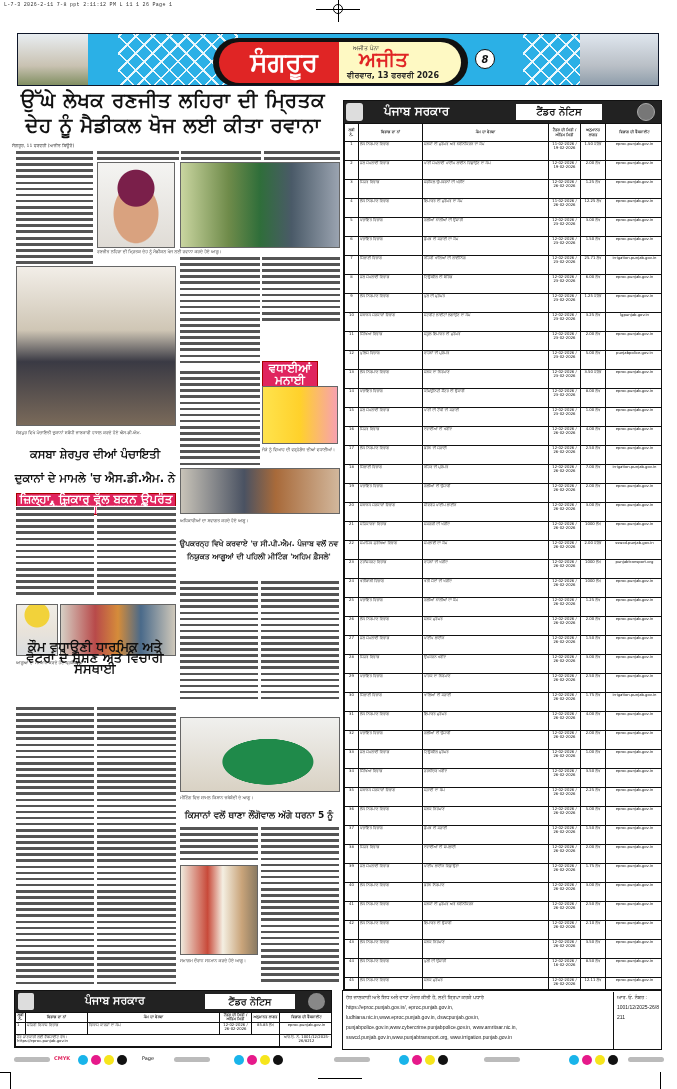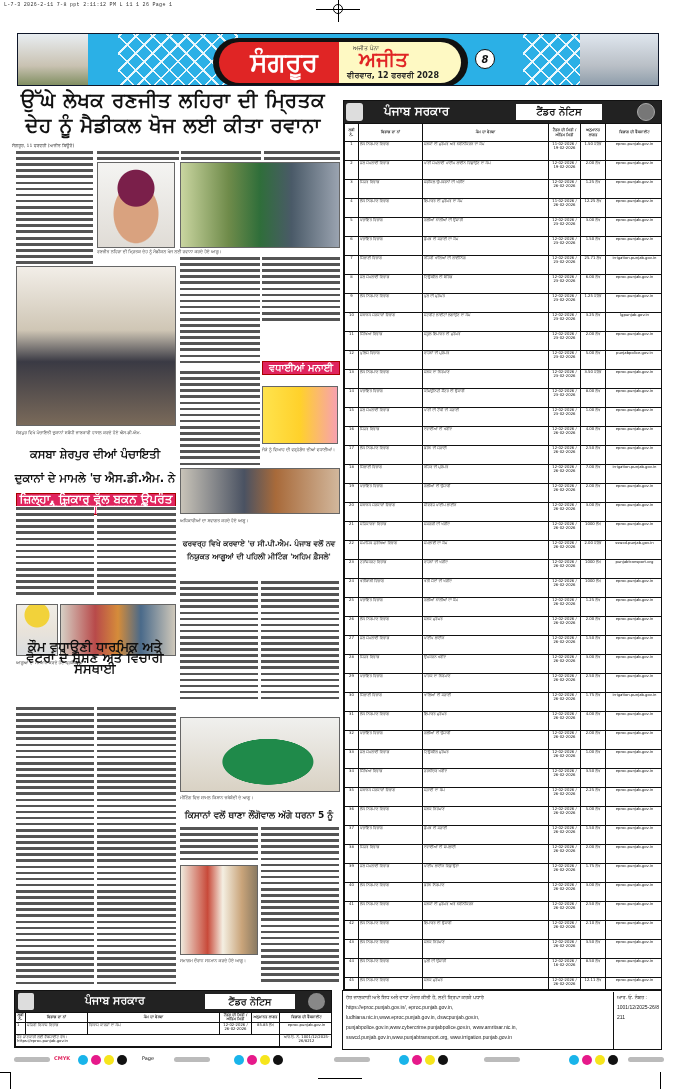--- a/index.html
+++ b/index.html
@@ -66,21 +66,21 @@
 <div class="abs mast">
   <div class="photoL"></div>
   <div class="pat" style="left:100px;opacity:.9"></div>
   <div class="pat" style="left:505px;opacity:.9"></div>
   <div class="photoR"></div>
   <div class="pill">
     <div class="red">ਸੰਗਰੂਰ</div>
     <div class="yel">
       <span class="tiny">ਅਜੀਤ ਪੰਨਾ</span>
       <span class="aj">ਅਜੀਤ</span>
-      <span class="date">ਵੀਰਵਾਰ, 12 ਫਰਵਰੀ 2028</span>
+      <span class="date">ਵੀਰਵਾਰ, 13 ਫਰਵਰੀ 2026</span>
     </div>
   </div>
 </div>
 <div class="abs pgnum">8</div>
 
 <div class="abs h1">ਉੱਘੇ ਲੇਖਕ ਰਣਜੀਤ ਲਹਿਰਾ ਦੀ ਮ੍ਰਿਤਕ ਦੇਹ ਨੂੰ ਮੈਡੀਕਲ ਖੋਜ ਲਈ ਕੀਤਾ ਰਵਾਨਾ</div>
 <div class="abs dateline">ਸੰਗਰੂਰ, 11 ਫਰਵਰੀ (ਅਜੀਤ ਬਿਊਰੋ)</div>
 
 <div class="abs col lines" style="left:16px;top:150px;width:77px;height:86px"></div>
 <div class="abs col lines" style="left:97px;top:150px;width:82px;height:10px"></div>
@@ -94,27 +94,27 @@
 <div class="abs col lines" style="left:262px;top:256px;width:78px;height:68px"></div>
 
 <div class="abs photo" style="left:16px;top:266px;width:160px;height:160px;background:linear-gradient(#f2eee8,#cfc6b5 40%,#3a3a44 60%,#7a6a5a)"></div>
 <div class="abs cap" style="left:16px;top:430px;width:160px">ਸ਼ੇਰਪੁਰ ਵਿਖੇ ਪੰਚਾਇਤੀ ਦੁਕਾਨਾਂ ਸਬੰਧੀ ਜਾਣਕਾਰੀ ਹਾਸਲ ਕਰਦੇ ਹੋਏ ਐਸ.ਡੀ.ਐਮ.</div>
 <div class="abs h2" style="left:14px;top:442px;width:162px;font-size:11.5px;line-height:24px">ਕਸਬਾ ਸ਼ੇਰਪੁਰ ਦੀਆਂ ਪੰਚਾਇਤੀ ਦੁਕਾਨਾਂ ਦੇ ਮਾਮਲੇ 'ਚ ਐਸ.ਡੀ.ਐਮ. ਨੇ ਕੀਤਾ ਦੌਰਾ</div>
 <div class="abs banner-red" style="left:16px;top:493px;width:160px;font-size:12px;line-height:10px">ਜ਼ਿਲ੍ਹਾ, ਜ਼ਿਕਾਰ ਵੱਲ ਬਕਨ ਉਪਰੰਤ ਕੀਤੀ ਜਾਵੇਗੀ ਕਾਰਵਾਈ</div>
 <div class="abs col lines" style="left:16px;top:506px;width:78px;height:90px"></div>
 <div class="abs col lines" style="left:97px;top:506px;width:79px;height:90px"></div>
 
 <div class="abs col lines" style="left:180px;top:370px;width:80px;height:118px"></div>
-<div class="abs banner-red" style="left:262px;top:361px;width:78px;font-size:10px;line-height:12px;background:#e0245e">ਵਧਾਈਆਂ ਮਨਾਈ</div>
+<div class="abs banner-red" style="left:262px;top:361px;width:56px;font-size:12px;line-height:12px;background:#e0245e">ਵਧਾਈਆਂ ਮਨਾਈ</div>
 <div class="abs photo" style="left:262px;top:386px;width:76px;height:58px;background:linear-gradient(90deg,#ffe34d,#ffd12b 50%,#f7a1b0)"></div>
 <div class="abs cap" style="left:262px;top:447px;width:76px">ਜੋੜੇ ਨੂੰ ਵਿਆਹ ਦੀ ਵਰ੍ਹੇਗੰਢ ਦੀਆਂ ਵਧਾਈਆਂ।</div>
 
 <div class="abs photo" style="left:180px;top:468px;width:160px;height:46px;background:linear-gradient(90deg,#c8c3b8,#4a5262 40%,#a86a3a 60%,#d2b79c)"></div>
 <div class="abs cap" style="left:180px;top:518px;width:160px">ਅਧਿਕਾਰੀਆਂ ਦਾ ਸਵਾਗਤ ਕਰਦੇ ਹੋਏ ਆਗੂ।</div>
-<div class="abs h2" style="left:178px;top:537px;width:162px;font-size:7.5px;line-height:13px">ਫਰਵਰ੍ਹ ਵਿਖੇ ਕਰਵਾਏ 'ਚ ਸੀ.ਪੀ.ਐਮ. ਪੰਜਾਬ ਵਲੋਂ ਨਵ ਨਿਯੁਕਤ ਆਗੂਆਂ ਦੀ ਪਹਿਲੀ ਮੀਟਿੰਗ 'ਅਹਿਮ ਫ਼ੈਸਲੇ'</div>
+<div class="abs h2" style="left:178px;top:537px;width:162px;font-size:7.5px;line-height:13px">ਉਪਕਰਨ੍ਹ ਵਿਖੇ ਕਰਵਾਏ 'ਚ ਸੀ.ਪੀ.ਐਮ. ਪੰਜਾਬ ਵਲੋਂ ਨਵ ਨਿਯੁਕਤ ਆਗੂਆਂ ਦੀ ਪਹਿਲੀ ਮੀਟਿੰਗ 'ਅਹਿਮ ਫ਼ੈਸਲੇ'</div>
 <div class="abs col lines" style="left:180px;top:580px;width:78px;height:120px"></div>
 <div class="abs col lines" style="left:261px;top:580px;width:78px;height:120px"></div>
 
 <div class="abs photo" style="left:16px;top:604px;width:42px;height:52px;background:radial-gradient(circle at 50% 20%,#f2d23a 0 12px,transparent 13px),linear-gradient(#f0ede6,#e9e3da 50%,#dadde0)"></div>
 <div class="abs photo" style="left:60px;top:604px;width:116px;height:52px;background:linear-gradient(90deg,#d6cfc4,#b84a4a 30%,#d58c3a 50%,#4a6a8a 70%,#cfc8ba)"></div>
 <div class="abs cap" style="left:16px;top:660px;width:160px">ਆਗੂਆਂ ਦਾ ਸਨਮਾਨ ਕਰਦੇ ਹੋਏ ਪ੍ਰਬੰਧਕ।</div>
 <div class="abs h2" style="left:14px;top:641px;width:162px;font-size:13px;line-height:11px">ਕੌਮ ਵਧਾਉਣੀ ਧਾਰਮਿਕ ਅਤੇ ਵੋਟਰਾਂ ਦੇ ਸ਼ੋਸ਼ਣ ਅਤੇ ਵਿਚਾਰੀ ਸੰਸਥਾਈ</div>
 <div class="abs col lines" style="left:16px;top:706px;width:78px;height:282px"></div>
 <div class="abs col lines" style="left:97px;top:706px;width:79px;height:282px"></div>
 

